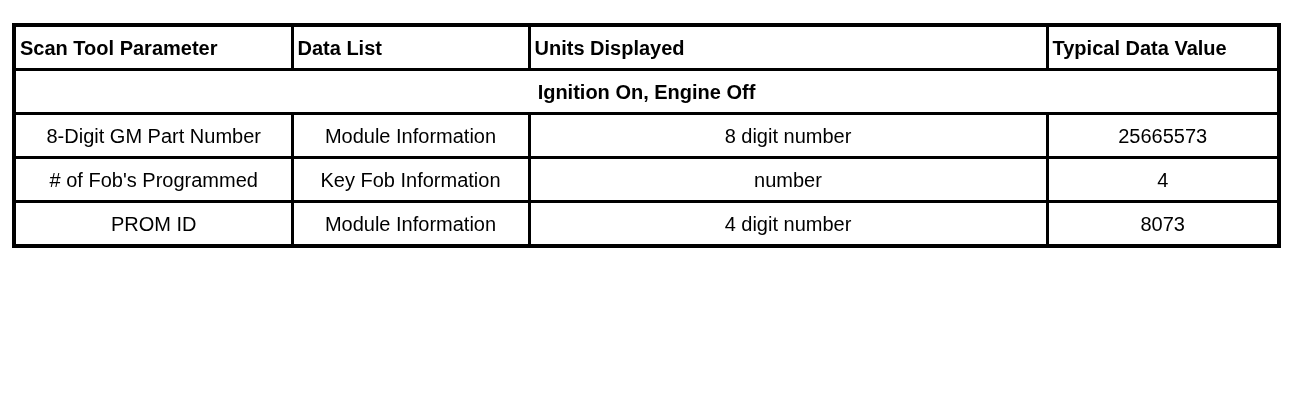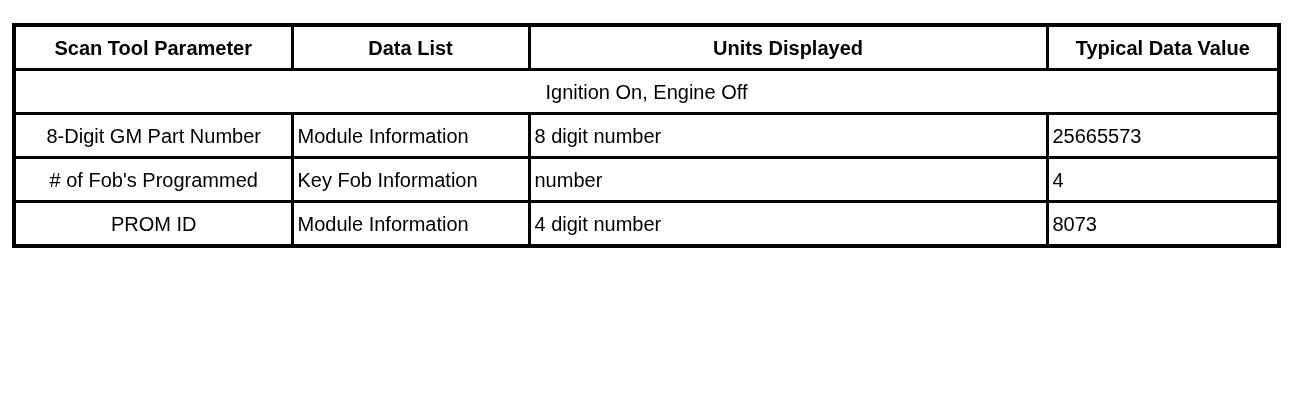--- a/index.html
+++ b/index.html
@@ -33,31 +33,32 @@
     font-size: 20px;
     line-height: 1.1;
     vertical-align: middle;
     white-space: nowrap;
     overflow: hidden;
     background: var(--bg, #ffffff);
     color: var(--fg, #000000);
   }
   th {
     font-weight: bold;
-    text-align: center;
+    text-align: left;
   }
   td {
     font-weight: normal;
+    text-align: center;
   }
   td.c-param {
     text-align: center;
     padding-left: 5px;
   }
   tr.section-row td {
-    font-weight: normal;
+    font-weight: bold;
     text-align: center;
   }
 </style>
 </head>
 <body>
 
 <div class="table-wrap">
   <table>
     <colgroup>
       <col style="width:278px">

